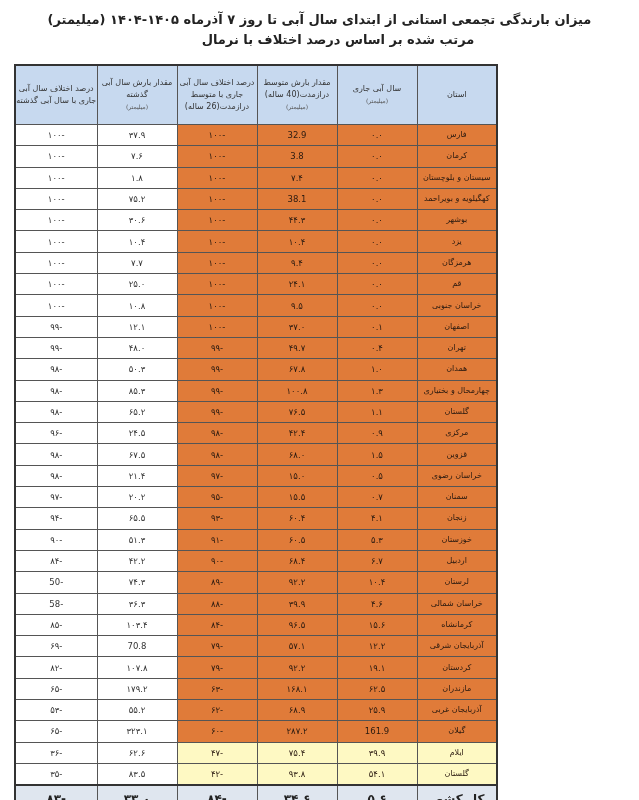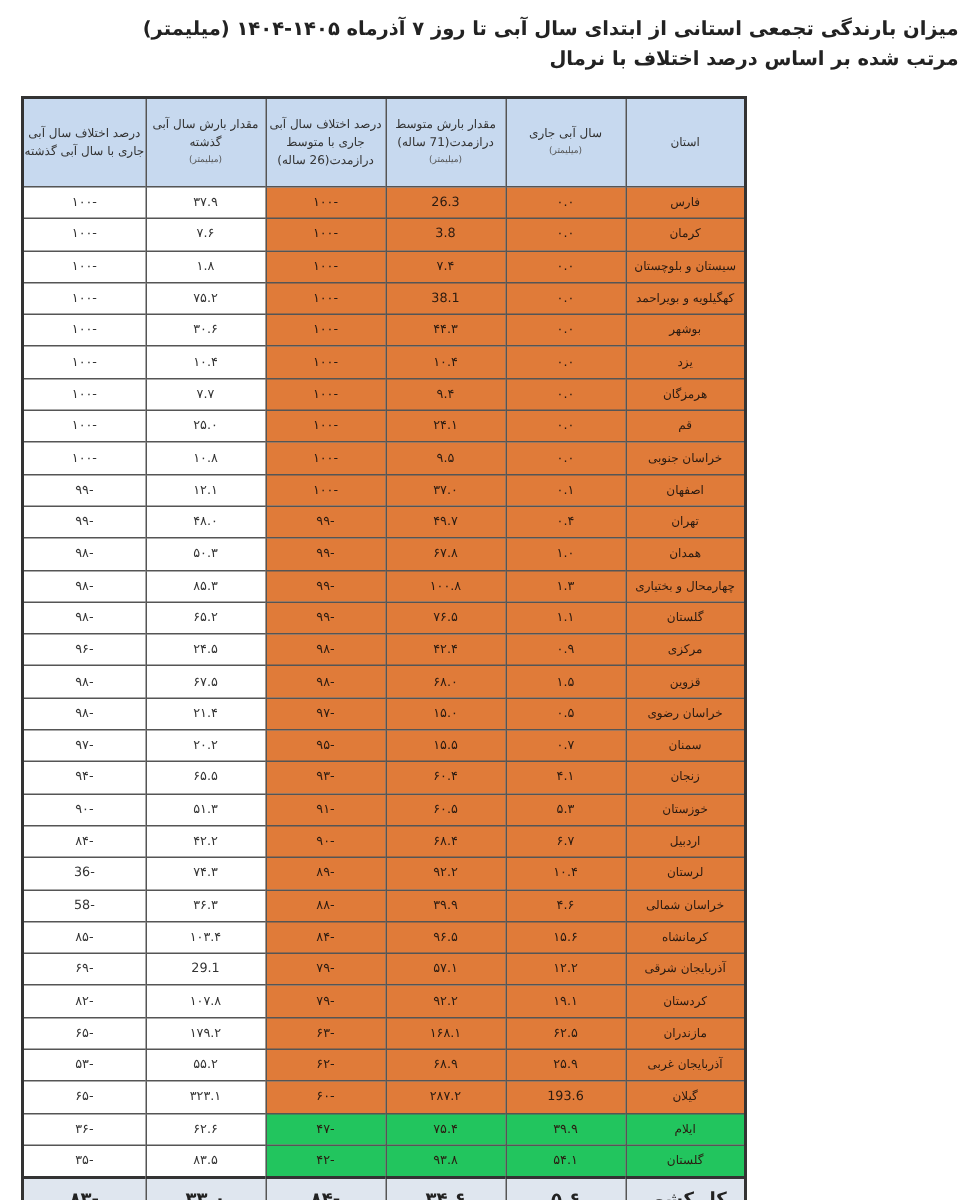--- a/index.html
+++ b/index.html
@@ -1,37 +1,37 @@
 <!DOCTYPE html>
 <html><head>
   <meta charset="utf-8">
   <style>
     html, body { margin: 0; padding: 0; }
     body {
       width: 639px; height: 800px; background: #ffffff; overflow: hidden;
       font-family: "DejaVu Sans", sans-serif; color: #222;
     }
-    .title-block { padding-top: 10px; height: 52px; box-sizing: border-box; }
+    .title-block { text-align: center; padding-top: 10px; height: 52px; box-sizing: border-box; }
     .title { font-size: 13px; font-weight: bold; line-height: 20px; direction: rtl; }
     .subtitle { font-size: 13px; font-weight: bold; line-height: 20px; direction: rtl; margin-left: 37px; }
     table {
       position: absolute; left: 14px; top: 64px; width: 482px;
       border-collapse: collapse; direction: rtl; table-layout: fixed;
       border: 2px solid #333;
     }
     th, td { border: 1px solid #555; text-align: center; padding: 0; }
     th {
       background: #c7d9ef; font-weight: normal; font-size: 8px; line-height: 12px;
       height: 58px; color: #333; vertical-align: middle;
     }
     th .unit { display: block; font-size: 6px; color: #555; }
     td { height: 20.3px; font-size: 8.5px; line-height: 10px; }
     td.prov { font-size: 8px; }
     td.orange { background: #e07b39; color: #2a1a10; }
-    td.light { background: #22c55e; color: #2a1a10; margin-left: 24px; }
+    td.light { background: #fef9c3; color: #2a1a10; margin-left: 24px; }
     td.white { background: #ffffff; color: #333; }
     tr.total td { background: #dfe6ef; font-size: 12px; font-weight: bold; height: 25px; border-top: 2px solid #333; }
     col.c-prov { width: 80px; }
     col.c-cur { width: 80px; }
     col.c-avg { width: 80px; }
     col.c-pavg { width: 80px; }
     col.c-prev { width: 80px; }
     col.c-pprev { width: 82px; }
   </style>
 </head>
@@ -48,31 +48,31 @@
       <col class="c-cur">
       <col class="c-avg">
       <col class="c-pavg">
       <col class="c-prev">
       <col class="c-pprev">
   </colgroup>
   <thead>
     <tr>
       <th><span>استان</span></th>
       <th><span>سال آبی جاری</span><span class="unit">(میلیمتر)</span></th>
-      <th><span>مقدار بارش متوسط درازمدت(71 ساله)</span><span class="unit">(میلیمتر)</span></th>
+      <th><span>مقدار بارش متوسط درازمدت(40 ساله)</span><span class="unit">(میلیمتر)</span></th>
       <th><span>درصد اختلاف سال آبی جاری با متوسط درازمدت(26 ساله)</span></th>
       <th><span>مقدار بارش سال آبی گذشته</span><span class="unit">(میلیمتر)</span></th>
       <th><span>درصد اختلاف سال آبی جاری با سال آبی گذشته</span></th>
     </tr>
   </thead>
   <tbody id="tbody">
       <tr>
         <td class="orange prov">فارس</td>
         <td class="orange">۰.۰</td>
-        <td class="orange">26.3</td>
+        <td class="orange">32.9</td>
         <td class="orange">-۱۰۰</td>
         <td class="white">۳۷.۹</td>
         <td class="white">-۱۰۰</td>
       </tr>
       <tr>
         <td class="orange prov">کرمان</td>
         <td class="orange">۰.۰</td>
         <td class="orange">3.8</td>
         <td class="orange">-۱۰۰</td>
         <td class="white">۷.۶</td>
@@ -229,21 +229,21 @@
         <td class="orange">-۹۰</td>
         <td class="white">۴۲.۲</td>
         <td class="white">-۸۴</td>
       </tr>
       <tr>
         <td class="orange prov">لرستان</td>
         <td class="orange">۱۰.۴</td>
         <td class="orange">۹۲.۲</td>
         <td class="orange">-۸۹</td>
         <td class="white">۷۴.۳</td>
-        <td class="white">-36</td>
+        <td class="white">-50</td>
       </tr>
       <tr>
         <td class="orange prov">خراسان شمالی</td>
         <td class="orange">۴.۶</td>
         <td class="orange">۳۹.۹</td>
         <td class="orange">-۸۸</td>
         <td class="white">۳۶.۳</td>
         <td class="white">-58</td>
       </tr>
       <tr>
@@ -252,21 +252,21 @@
         <td class="orange">۹۶.۵</td>
         <td class="orange">-۸۴</td>
         <td class="white">۱۰۳.۴</td>
         <td class="white">-۸۵</td>
       </tr>
       <tr>
         <td class="orange prov">آذربایجان شرقی</td>
         <td class="orange">۱۲.۲</td>
         <td class="orange">۵۷.۱</td>
         <td class="orange">-۷۹</td>
-        <td class="white">29.1</td>
+        <td class="white">70.8</td>
         <td class="white">-۶۹</td>
       </tr>
       <tr>
         <td class="orange prov">کردستان</td>
         <td class="orange">۱۹.۱</td>
         <td class="orange">۹۲.۲</td>
         <td class="orange">-۷۹</td>
         <td class="white">۱۰۷.۸</td>
         <td class="white">-۸۲</td>
       </tr>
@@ -281,21 +281,21 @@
       <tr>
         <td class="orange prov">آذربایجان غربی</td>
         <td class="orange">۲۵.۹</td>
         <td class="orange">۶۸.۹</td>
         <td class="orange">-۶۲</td>
         <td class="white">۵۵.۲</td>
         <td class="white">-۵۳</td>
       </tr>
       <tr>
         <td class="orange prov">گیلان</td>
-        <td class="orange">193.6</td>
+        <td class="orange">161.9</td>
         <td class="orange">۲۸۷.۲</td>
         <td class="orange">-۶۰</td>
         <td class="white">۳۲۳.۱</td>
         <td class="white">-۶۵</td>
       </tr>
       <tr>
         <td class="light prov">ایلام</td>
         <td class="light">۳۹.۹</td>
         <td class="light">۷۵.۴</td>
         <td class="light">-۴۷</td>

